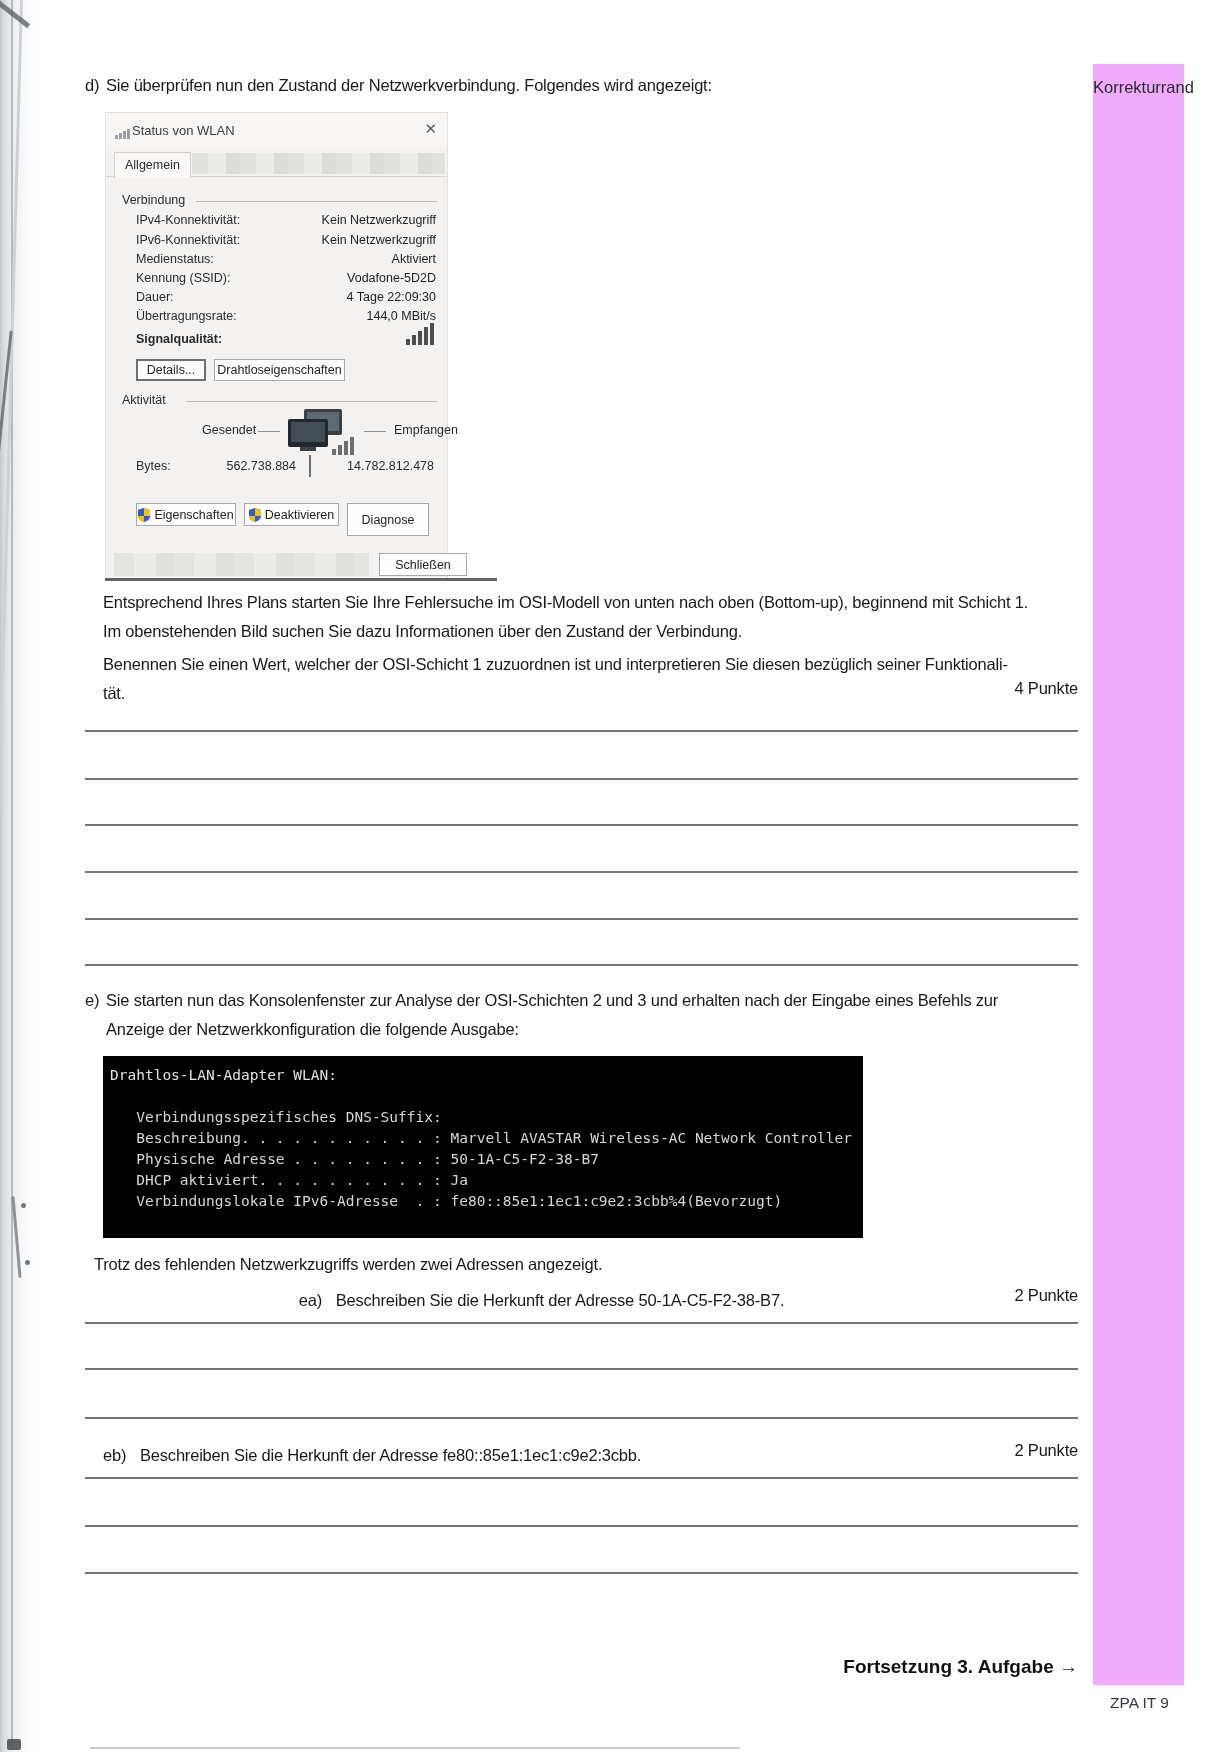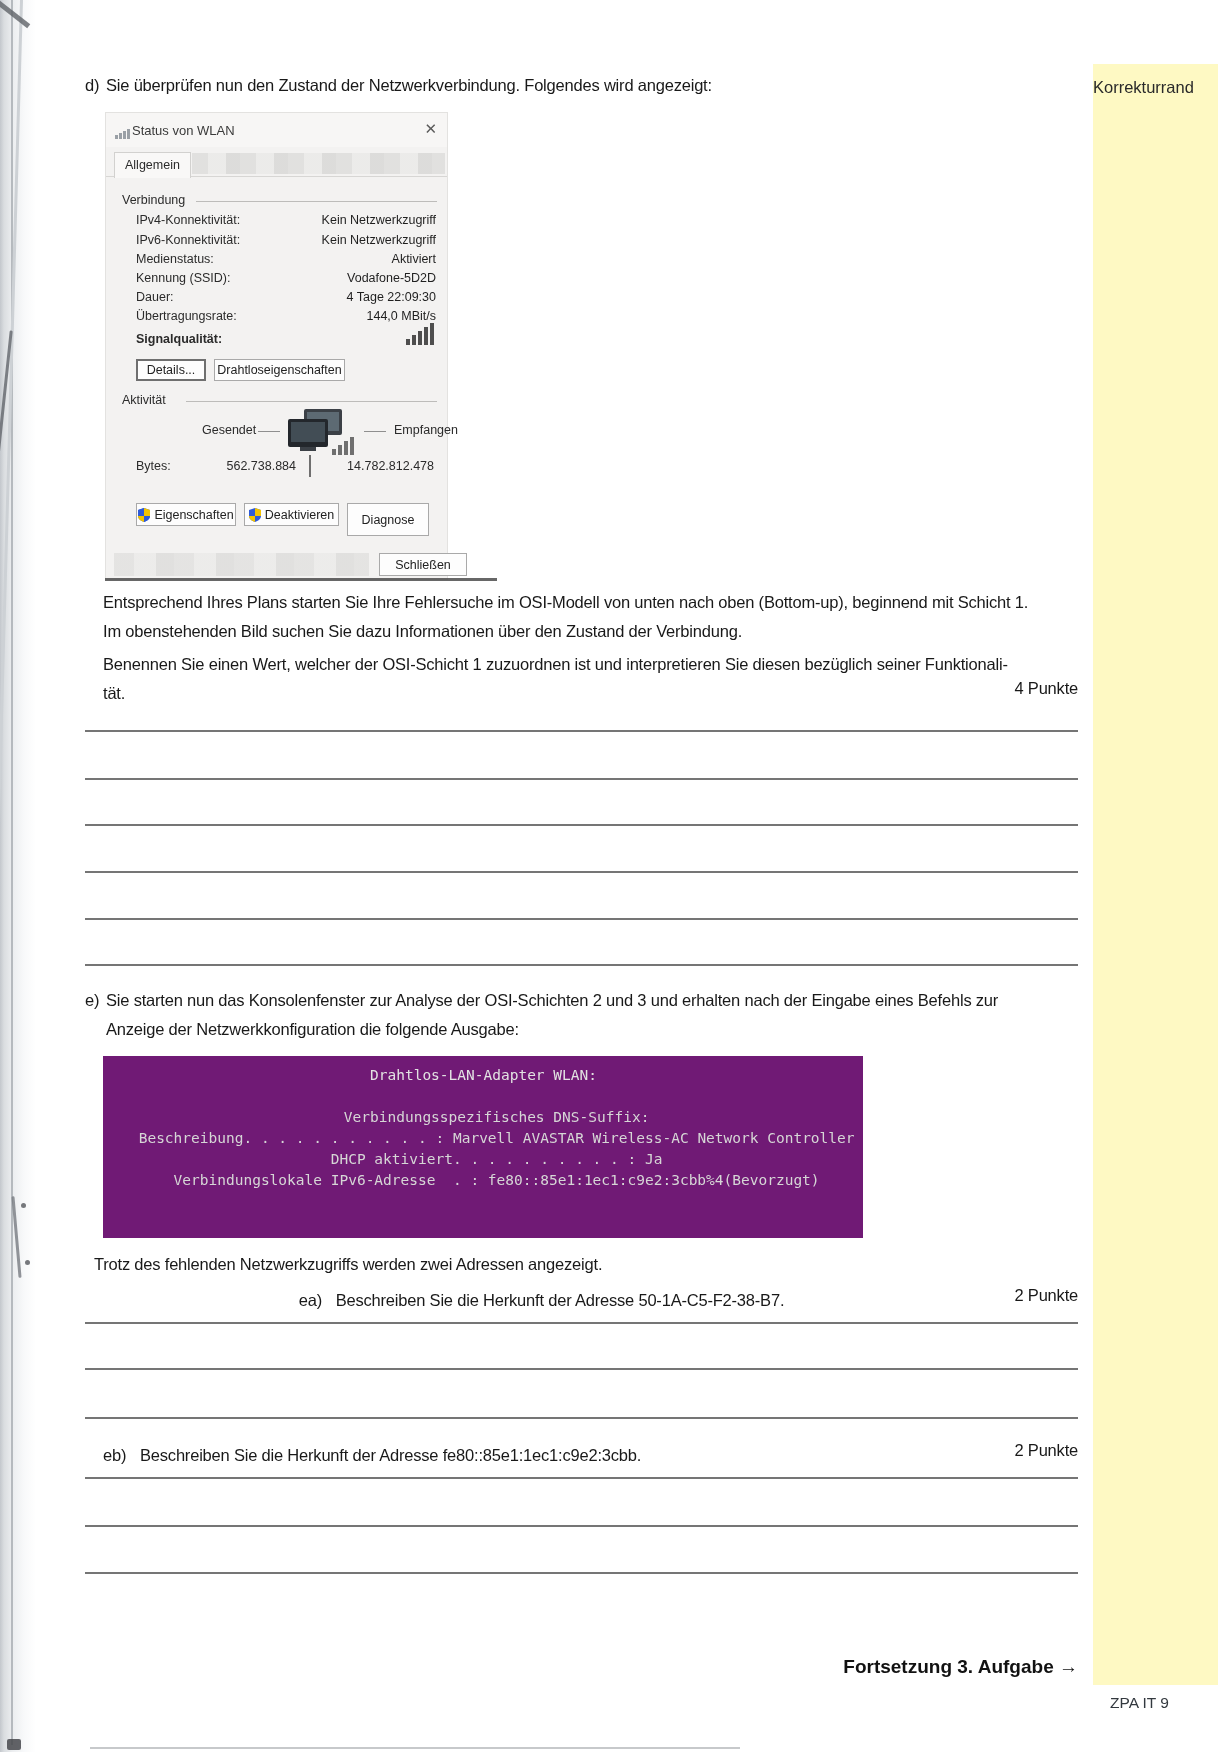--- a/index.html
+++ b/index.html
@@ -20,22 +20,22 @@
   .left-scan-streak { left:20px; top:0; width:3px; height:900px; background:#cdd1d5; transform:rotate(1.6deg); transform-origin:top; }
   .corner-mark { left:-6px; top:-4px; width:46px; height:5px; background:#5f6368; transform:rotate(38deg); transform-origin:left top; opacity:.8; }
   .hair-mark-1 { left:2px; top:330px; width:3px; height:148px; background:#686c72; transform:rotate(6deg); border-radius:2px; opacity:.85; }
   .hair-mark-2 { left:15px; top:1196px; width:3px; height:82px; background:#777b81; transform:rotate(-5deg); border-radius:2px; opacity:.8; }
   .dot-mark { width:5px; height:5px; border-radius:50%; background:#55585d; opacity:.8; }
   .bottom-edge-line { left:90px; top:1747px; width:650px; height:2px; background:#c7c9cb; }
   .bottom-corner-mark { left:7px; top:1739px; width:14px; height:11px; background:#46484c; border-radius:2px; opacity:.85; }
 
   
   .korrektur-strip {
-    left:1093px; top:64px; width:125px; height:1621px;
-    background:#fef9c3; text-align:left; padding-top:14px;
+    left:1093px; top:64px; width:91px; height:1621px;
+    background:#f0abfc; text-align:right; padding-top:14px;
     font-size:16.5px; color:#2a2a2a;
   }
 
   
   .body-text { font-size:16.5px; letter-spacing:-0.2px; line-height:29px; color:#191919; }
   .q-row { display:flex; }
   .q-label { flex:0 0 21px; }
   .points { font-size:16.5px; letter-spacing:-0.2px; color:#191919; text-align:right; }
   .answer-line { left:85px; width:993px; height:0; border-top:2px solid #757575; }
 
@@ -77,21 +77,21 @@
   .bytes-sep { position:absolute; width:1.5px; height:22px; background:#6f6f6f; }
   .shield { display:inline-block; margin-right:4px; flex:0 0 auto; }
   .noise-strip-bottom {
     position:absolute; left:8px; top:440px; width:255px; height:23px; opacity:.35;
     background:repeating-linear-gradient(90deg,#c9c9c7 0 20px,#e0e0de 20px 42px,#bfbfbd 42px 60px);
   }
 
   
   .console-block {
     left:103px; top:1056px; width:760px; height:182px;
-    background:#701a75; color:#d6d6d6; padding:9px 6px 6px 7px;text-align:center;
+    background:#000000; color:#d6d6d6; padding:9px 6px 6px 7px;
   }
   .console-line {
     font-family:"DejaVu Sans Mono", monospace; font-size:14.5px;
     line-height:21px; min-height:21px; white-space:pre; color:#d6d6d6;
   }
   .console-line:first-child { color:#e2e2e2; }
 
   
   .footer-continuation { right:144px; top:1656px; font-size:19px; font-weight:bold; color:#111; }
   .footer-pageid { right:2px; top:1694px; width:110px; font-size:15.5px; color:#33393f; }
@@ -249,20 +249,21 @@
     <span style="display:block;">Sie starten nun das Konsolenfenster zur Analyse der OSI-Schichten 2 und 3 und erhalten nach der Eingabe eines Befehls zur</span>
     <span style="display:block;">Anzeige der Netzwerkkonfiguration die folgende Ausgabe:</span>
   </span>
 </div>
 
 <div class="abs console-block">
   <div class="console-line">Drahtlos-LAN-Adapter WLAN:</div>
   <div class="console-line"></div>
   <div class="console-line">   Verbindungsspezifisches DNS-Suffix:</div>
   <div class="console-line">   Beschreibung. . . . . . . . . . . : Marvell AVASTAR Wireless-AC Network Controller</div>
+  <div class="console-line">   Physische Adresse . . . . . . . . : 50-1A-C5-F2-38-B7</div>
   <div class="console-line">   DHCP aktiviert. . . . . . . . . . : Ja</div>
   <div class="console-line">   Verbindungslokale IPv6-Adresse  . : fe80::85e1:1ec1:c9e2:3cbb%4(Bevorzugt)</div>
 </div>
 
 <div class="abs body-text" style="left:94px; top:1250px;">Trotz des fehlenden Netzwerkzugriffs werden zwei Adressen angezeigt.</div>
 
 <div class="abs body-text q-row" style="left:104px; top:1286px; width:875px;justify-content:center;">
   <span class="q-label" style="flex-basis:37px;">ea)</span>
   <span>Beschreiben Sie die Herkunft der Adresse 50-1A-C5-F2-38-B7.</span>
 </div>

